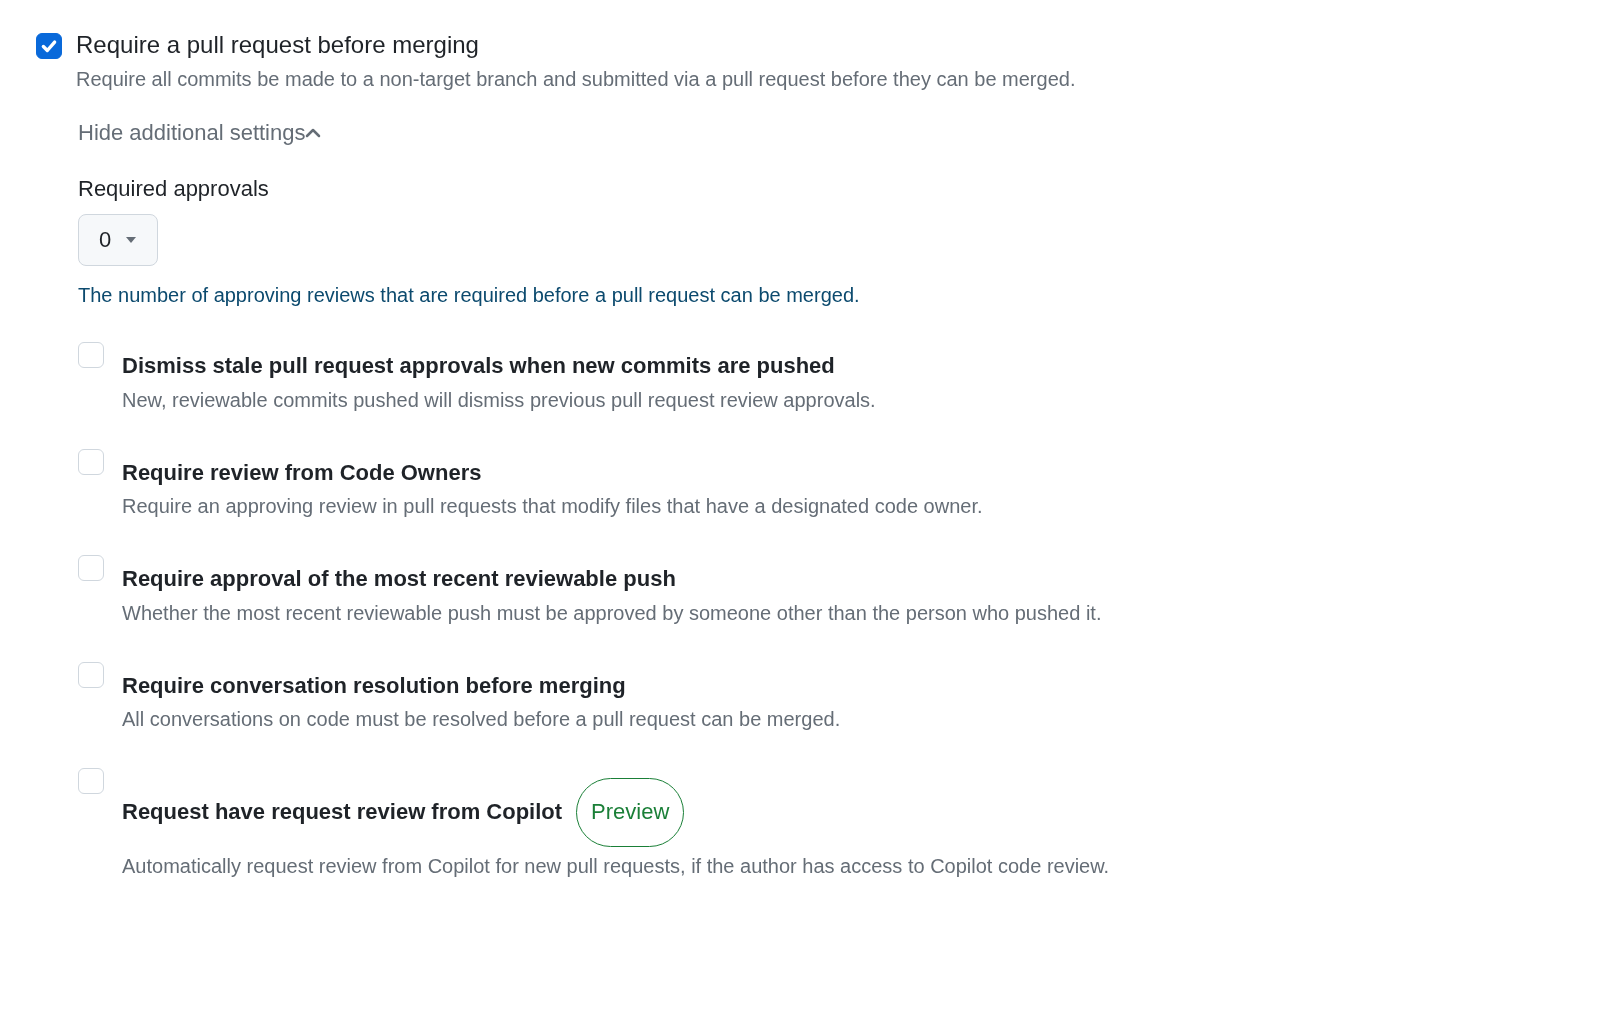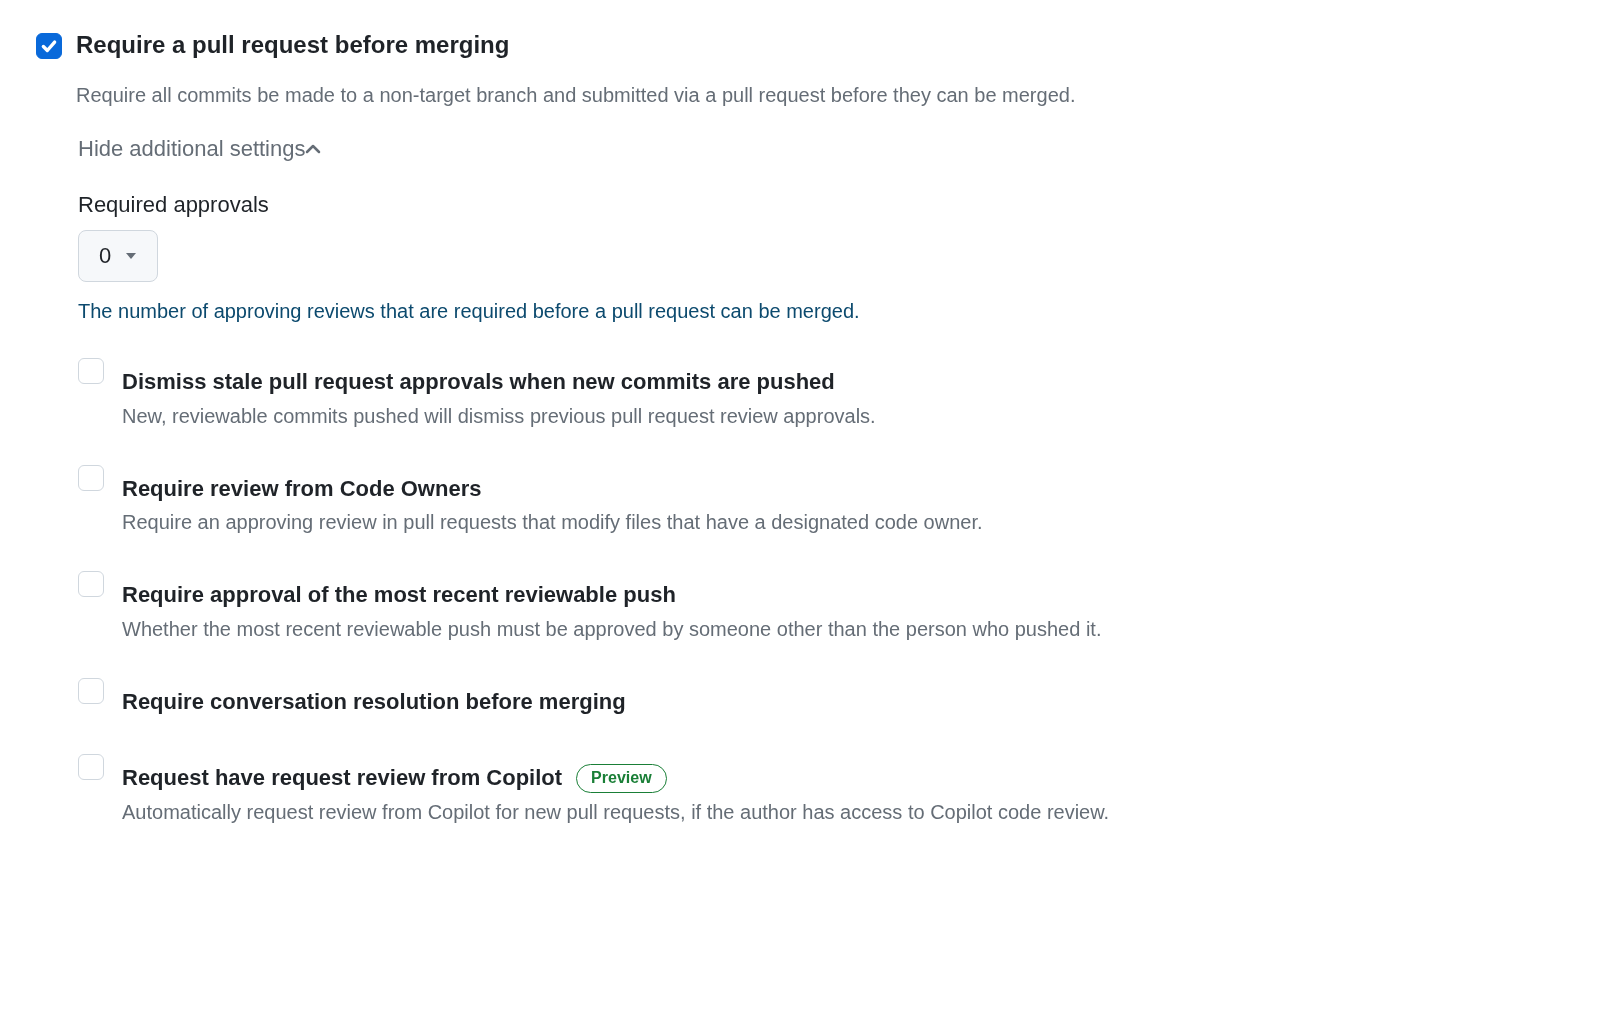--- a/index.html
+++ b/index.html
@@ -48,24 +48,24 @@
       stroke: #fff;
       stroke-width: 3;
       stroke-linecap: round;
       stroke-linejoin: round;
     }
     .rule-content {
       flex: 1;
     }
     .rule-title {
       font-size: 24px;
-      font-weight: 700;
+      font-weight: 400;
       color: #1f2328;
       line-height: 1.25;
-      margin-bottom: 20px;
+      margin-bottom: 4px;
     }
     .rule-desc {
       font-size: 20px;
       color: #656d76;
       line-height: 1.5;
     }
     .additional-indent {
       margin-left: 42px;
     }
     .toggle-link {
@@ -142,26 +142,26 @@
       gap: 14px;
       margin-top: 12px;
     }
     .sub-rule-desc {
       font-size: 20px;
       color: #656d76;
       line-height: 1.5;
     }
     .badge {
       display: inline-block;
-      font-size: 16px;
-      font-weight: 700;
+      font-size: 22px;
+      font-weight: 400;
       color: #1a7f37;
       border: 1.5px solid #1a7f37;
       border-radius: 999px;
-      padding: 2px 14px;
+      padding: 18px 14px;
       line-height: 1.4;
     }
   </style>
 </head>
 <body>
 
 <div class="main-rule">
   <div class="checkbox checked">
     <svg viewBox="0 0 16 16">
         <path d="M3 8.5 L6.5 12 L13 4.5"></path>
@@ -230,20 +230,21 @@
   </div>
 
   <div class="sub-rule">
     <div class="checkbox">
       
     </div>
     <div class="sub-rule-content">
       <div class="sub-rule-title">
         <span>Require conversation resolution before merging</span>
       </div>
+      <div class="sub-rule-desc">All conversations on code must be resolved before a pull request can be merged.</div>
     </div>
   </div>
 
   <div class="sub-rule">
     <div class="checkbox">
       
     </div>
     <div class="sub-rule-content">
       <div class="sub-rule-title">
         <span>Request have request review from Copilot</span>

